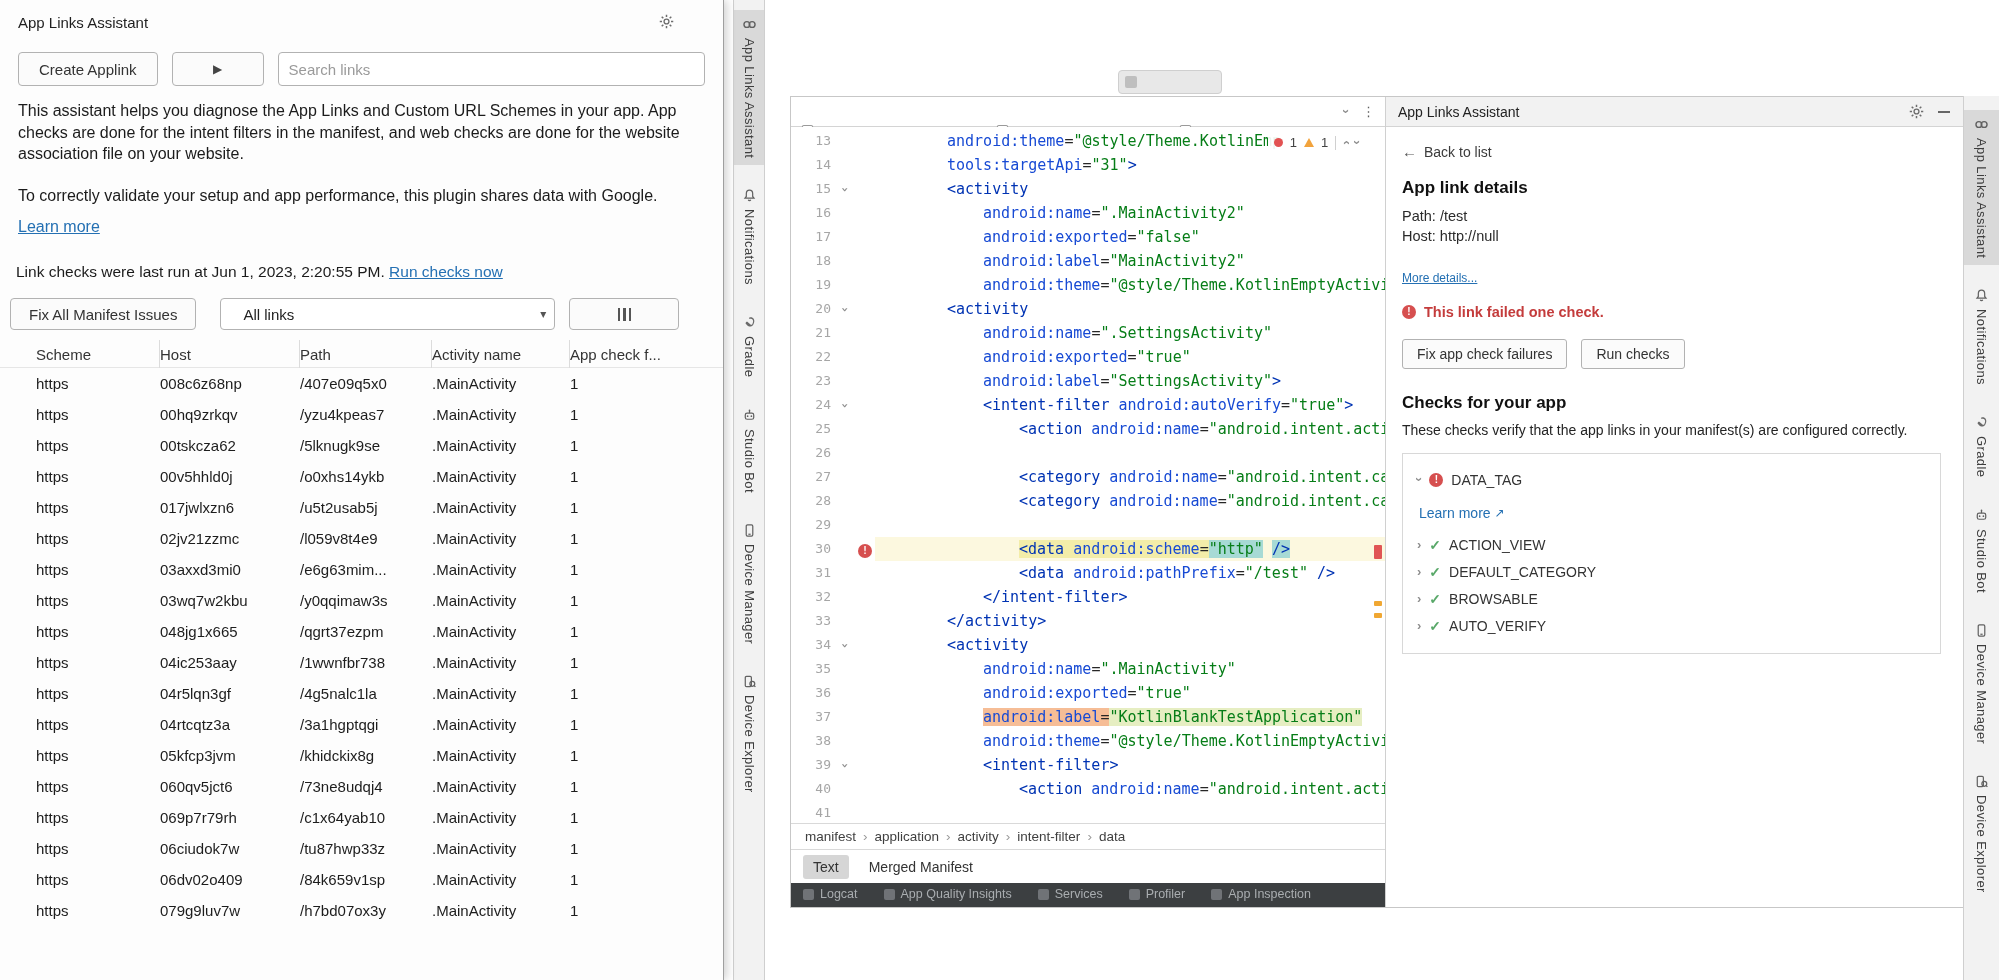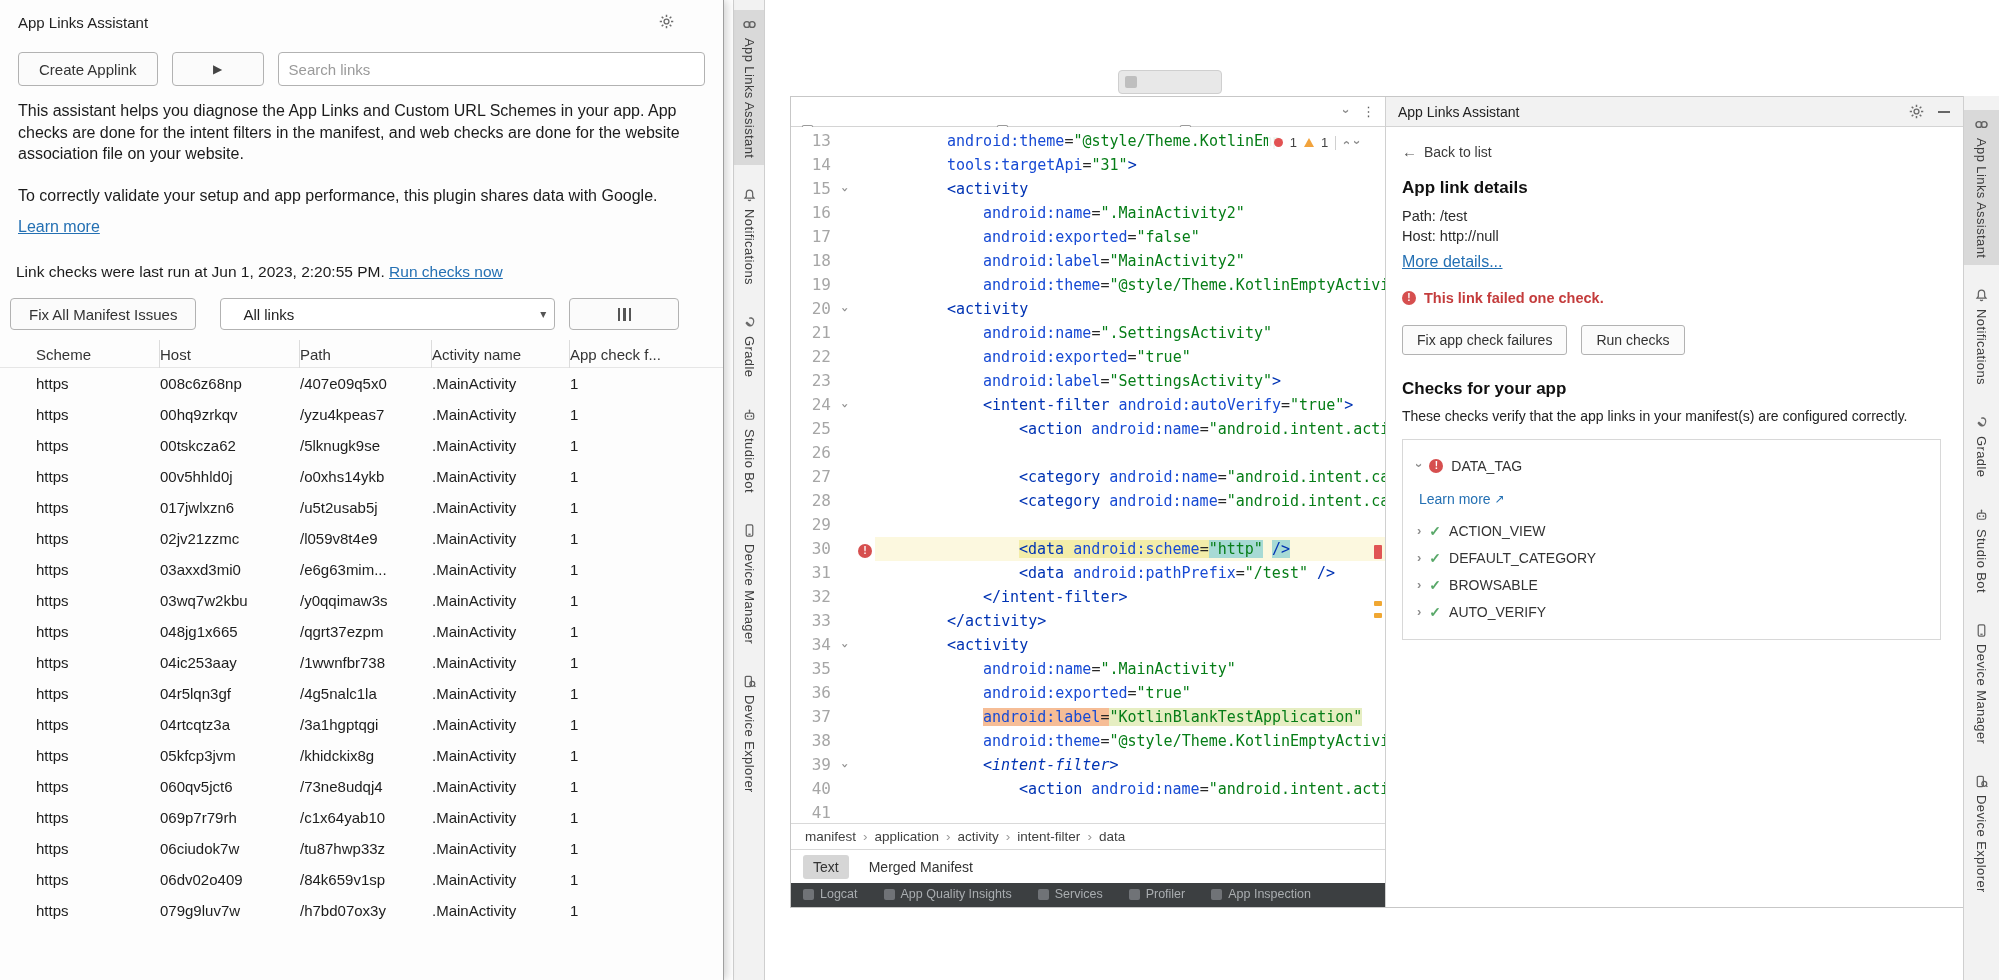--- a/index.html
+++ b/index.html
@@ -55,21 +55,21 @@
 
   .tabbar{height:30px;display:flex;align-items:stretch;border-bottom:1px solid #d4d4d4;background:#fff;flex:none;}
   #file-tabs{display:flex;}
   .ftab{display:flex;align-items:center;gap:6px;padding:0 10px;border-right:1px solid #e2e2e2;font-size:14px;color:#333;white-space:nowrap;margin-top:36px;}
   .ftab.active{background:#e9e9e9;}
   .ftab-close{color:#888;font-size:14px;margin-left:2px;}
   .tab-extras{margin-left:auto;display:flex;align-items:center;gap:14px;padding-right:10px;color:#5e5e5e;font-size:13px;}
 
   #editor{position:relative;flex:1;overflow:hidden;background:#fff;padding-top:2px;}
   .code-line{display:flex;height:24px;line-height:24px;font-family:"DejaVu Sans Mono",monospace;font-size:15px;}
-  .ln-num{width:46px;text-align:right;padding-right:6px;color:#a6a6a6;font-size:16px;flex:none;}
+  .ln-num{width:46px;text-align:right;padding-right:6px;color:#a6a6a6;font-size:13px;flex:none;}
   .ln-fold{width:18px;flex:none;text-align:center;}
   .ln-mark{width:20px;flex:none;text-align:center;}
   .code-text{flex:1;white-space:pre;overflow:hidden;}
   .c-tag{color:#0033b3;}
   .c-attr{color:#174ad4;}
   .c-str{color:#067d17;}
   .c-eq,.c-pl{color:#262626;}
   .hl-y{background:#f3eda9;}
   .hl-t{background:#a7dad5;}
   .hl-o{background:#f6bd96;}
@@ -101,21 +101,21 @@
 
   
   .as-header{height:30px;background:#f2f2f2;border-bottom:1px solid #d4d4d4;display:flex;align-items:center;padding:0 10px 0 12px;flex:none;}
   .as-title{flex:1;font-size:14px;color:#222;}
   .as-hdr-ic{width:15px;height:15px;margin-left:14px;}
   .as-body{flex:1;padding:16px 22px 0 16px;overflow:hidden;font-size:14.5px;color:#2a2a2a;background:#fff;}
   .as-back{display:flex;align-items:center;gap:7px;color:#3b3b3b;font-size:14px;margin-bottom:18px;}
   .back-arrow{font-size:15px;color:#555;}
   .as-h{font-size:17px;font-weight:bold;color:#111;margin-bottom:8px;}
   .as-line{line-height:20px;}
-  .as-more{display:inline-block;margin-top:7px;font-size:16px;}
+  .as-more{display:inline-block;margin-top:25px;font-size:12px;}
   .as-failed{display:flex;align-items:center;gap:8px;margin-top:19px;color:#c43c3c;font-weight:600;font-size:14.5px;}
   .as-buttons{display:flex;gap:14px;margin-top:19px;}
   .as-btn{height:30px;padding:0 14px;font-size:14px;border-radius:3px;}
   .as-h2{margin-top:24px;}
   .as-desc{margin-top:4px;line-height:19px;font-size:14px;color:#242424;}
   .checks-box{border:1px solid #d8d8d8;margin-top:13px;padding:12px 14px 14px;background:#fff;}
   .check-row{display:flex;align-items:center;gap:8px;height:27px;font-size:14px;color:#333;}
   .dt-desc{margin:7px 0 0 2px;font-size:14px;line-height:19px;color:#242424;}
   .dt-learn{display:flex;align-items:center;gap:4px;margin:12px 0 10px 2px;font-size:14px;}
   .ext{color:#2470b3;font-size:12px;}
@@ -557,21 +557,21 @@
             <div class="code-line">
               <span class="ln-num">38</span>
               <span class="ln-fold"></span>
               <span class="ln-mark"></span>
               <span class="code-text" style="padding-left: 108px;"><span class="c-attr">android:theme</span><span class="c-eq">=</span><span class="c-str">"@style/Theme.KotlinEmptyActivity</span></span>
             </div>
             <div class="code-line">
               <span class="ln-num">39</span>
               <span class="ln-fold"><span class="chev down">›</span></span>
               <span class="ln-mark"></span>
-              <span class="code-text" style="padding-left: 108px; font-style: italic;"><span class="c-tag">&lt;intent-filter&gt;</span></span>
+              <span class="code-text" style="padding-left: 108px;"><span class="c-tag">&lt;intent-filter&gt;</span></span>
             </div>
             <div class="code-line">
               <span class="ln-num">40</span>
               <span class="ln-fold"></span>
               <span class="ln-mark"></span>
               <span class="code-text" style="padding-left: 144px;"><span class="c-tag">&lt;action </span><span class="c-attr">android:name</span><span class="c-eq">=</span><span class="c-str">"android.intent.actio</span></span>
             </div>
             <div class="code-line">
               <span class="ln-num">41</span>
               <span class="ln-fold"></span>

